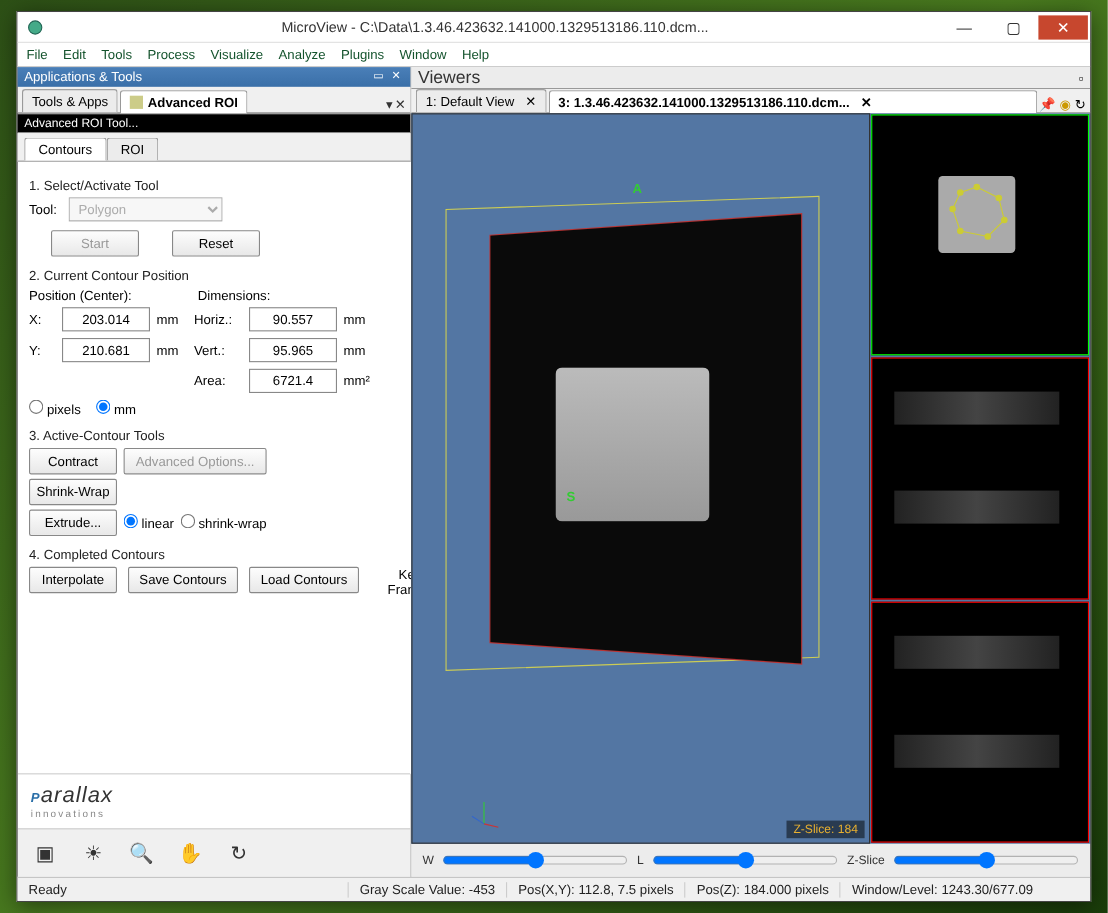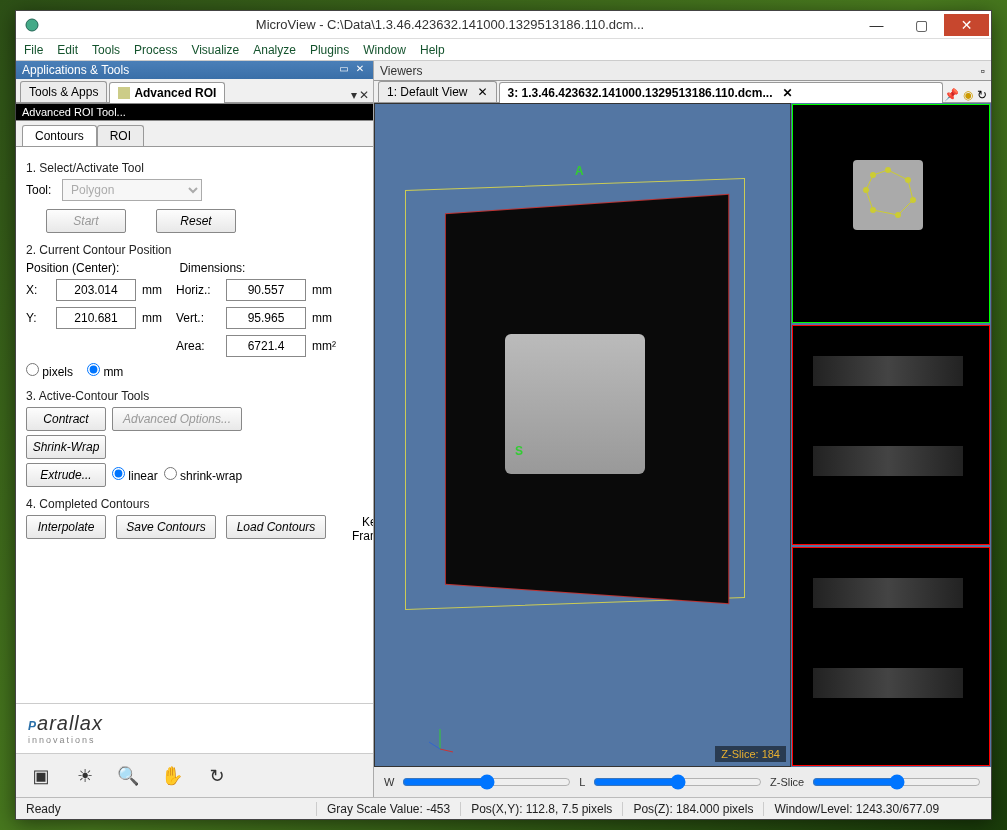--- a/index.html
+++ b/index.html
@@ -27,35 +27,35 @@
 .subheader { background: #000; color: #fff; padding: 2px 6px; font-size: 11px; border-top: 1px solid #888; border-bottom: 1px solid #888; }
 .subtabs { display: flex; border-bottom: 1px solid #999; background: #f0f0f0; padding-top: 4px; padding-left: 6px; }
 .subtab { padding: 3px 12px; border: 1px solid #999; border-bottom: none; background: #ececec; border-radius: 3px 3px 0 0; }
 .subtab.active { background: #fff; }
 .panel-body { flex: 1; background: #fff; padding: 8px 10px; overflow: auto; }
 .section-title { margin: 6px 0 4px; color: #222; }
 .row { display: flex; align-items: center; gap: 6px; margin: 4px 0; }
 .row label { min-width: 30px; }
 select, input[type=text] { border: 1px solid #888; padding: 2px 4px; background: #fff; height: 22px; }
 select:disabled { color: #888; background: #f4f4f4; }
-.btn { border: 1px solid #888; background: linear-gradient(#fdfdfd,#e8e8e8); padding: 4px 2px; min-width: 80px; text-align: center; cursor: default; border-radius: 2px; font-style: italic; }
+.btn { border: 1px solid #888; background: linear-gradient(#fdfdfd,#e8e8e8); padding: 4px 2px; min-width: 80px; text-align: center; cursor: default; border-radius: 2px; }
 .btn.disabled { color: #999; }
 .gridform { display: grid; grid-template-columns: 24px 80px 28px 44px 80px 30px; gap: 6px 6px; align-items: center; margin-top: 4px; }
 .gridform input { width: 100%; text-align: center; }
 .radios { display: flex; gap: 14px; align-items: center; margin-top: 6px; }
 .keyframes { border: 1px solid #888; width: 120px; height: 80px; }
 .keyframes .kf { background: #1a6fd8; color: #fff; padding: 1px 4px; border: 1px dashed #fff; margin: 1px; }
 .logo { padding: 8px 12px; background: #fff; border-top: 1px solid #ccc; }
 .logo .ltxt { font-size: 20px; color: #333; font-style: italic; letter-spacing: 1px; }
 .logo .lsub { font-size: 9px; color: #888; letter-spacing: 2px; }
 .toolstrip { height: 44px; background: #f0f0f0; border-top: 1px solid #ccc; display: flex; align-items: center; gap: 14px; padding: 0 10px; }
 .tool { width: 30px; height: 30px; display: flex; align-items: center; justify-content: center; font-size: 18px; color: #333; }
 .rightcol { flex: 1; display: flex; flex-direction: column; }
 .rheader { background: #ececec; padding: 2px 6px; display: flex; align-items: center; border-bottom: 1px solid #999; height: 20px; }
-.rheader .rtitle { flex: 1; color: #333; font-size: 12px; }
+.rheader .rtitle { flex: 1; color: #333; font-size: 16px; }
 .rtabs { height: 22px; display: flex; align-items: flex-end; background: #f0f0f0; border-bottom: 1px solid #999; padding: 0 4px; }
 .viewarea { flex: 1; display: flex; background: #5376a3; position: relative; }
 .main3d { flex: 1; position: relative; background: #5376a3; border: 1px solid #333; }
 .sideviews { width: 200px; display: flex; flex-direction: column; }
 .slice { flex: 1; background: #000; border: 1px solid #ff0000; position: relative; margin: 1px; }
 .sliders { height: 30px; display: flex; align-items: center; padding: 0 10px; gap: 8px; background: #ececec; }
 .sliders input[type=range] { flex: 1; }
 .sliders .sllbl { font-size: 11px; color: #333; }
 .statusbar { height: 22px; background: #f0f0f0; border-top: 1px solid #bbb; display: flex; align-items: center; font-size: 11px; color: #222; }
 .statusbar .cell { padding: 0 10px; border-left: 1px solid #ccc; }

